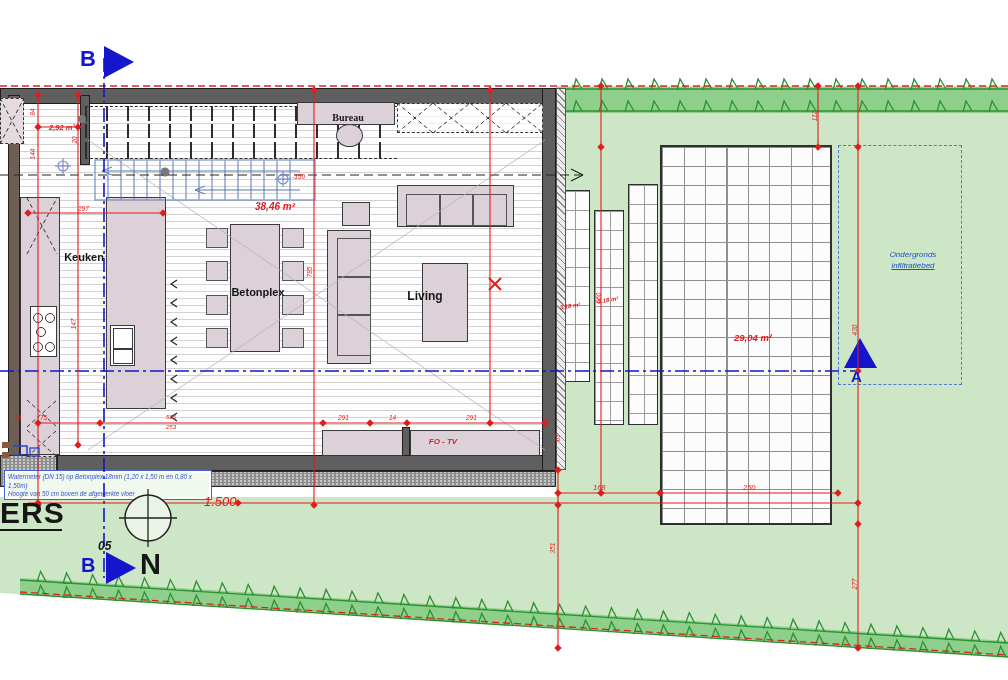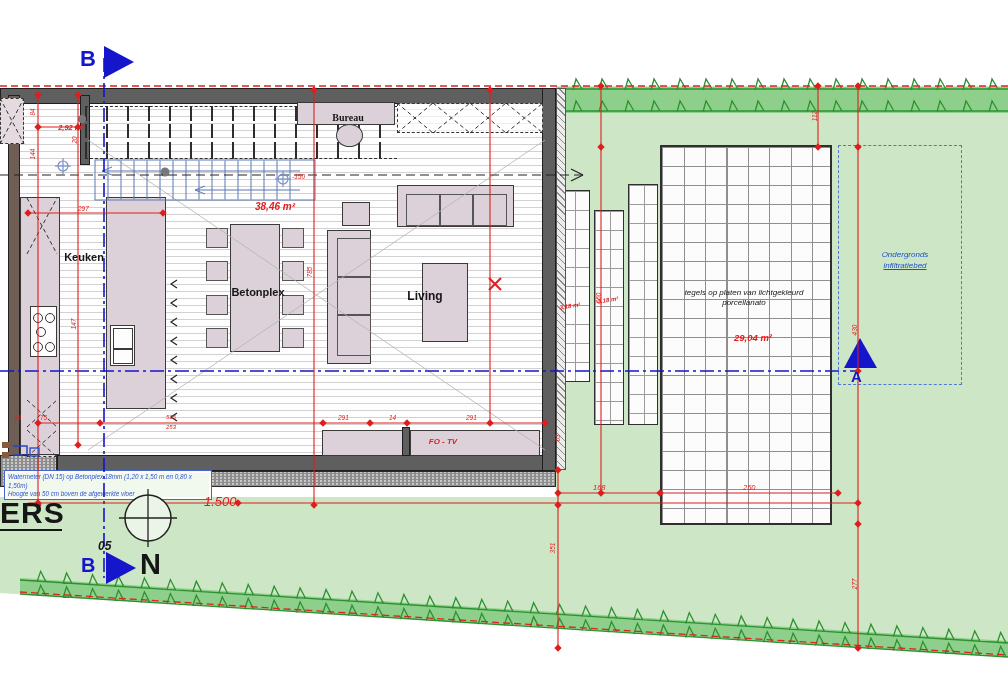--- a/index.html
+++ b/index.html
@@ -31,21 +31,21 @@
   .tiles-b{background:#fcfcfc;border:2px solid #2f2f2f;box-sizing:border-box;
     background-image:repeating-linear-gradient(to bottom,#8f8f8f 0 1px,transparent 1px 19px),
                      repeating-linear-gradient(to right,#8f8f8f 0 1px,transparent 1px 21.5px);}
   .infil{border:1.6px dashed #4b79d6;box-sizing:border-box;}
   
   .lbl{position:absolute;text-align:center;color:#161616;white-space:nowrap;}
   .room{font-weight:bold;font-size:11px;}
   .area{font-style:italic;font-weight:bold;color:#e01d1d;}
   .dim{position:absolute;color:#e01d1d;font-size:6.5px;font-style:italic;white-space:nowrap;}
   .dim.rot{transform:translate(-50%,-50%) rotate(-90deg);}
-  .blue{color:#1d53c8;}
+  .blue{color:#1d53c8;margin-left:8px;}
   .note-box{position:absolute;left:4px;top:470px;width:208px;height:30px;background:#f1f8ee;
     border:1.2px solid #4466cc;box-shadow:0 0 0 2px #fdfdfd inset;box-sizing:border-box;
     padding:2px 3px;font-size:6.3px;font-style:italic;color:#3355cc;line-height:1.35;}
   .marker-letter{position:absolute;font-weight:bold;color:#1515cc;}
   .big-ers{position:absolute;left:0;top:497px;width:62px;font-size:30px;font-weight:800;
     color:#161616;border-bottom:2.5px solid #161616;letter-spacing:1px;line-height:1.05;}
   .seat{position:absolute;border:1px solid #555;background:#dcd1d8;box-sizing:border-box;}
 </style>
 </head>
 <body>
@@ -295,29 +295,28 @@
       <path d="M13,446 h14 v9 M13,455 h10" stroke="#2244cc" stroke-width="1.5" fill="none"></path>
       <rect x="30" y="448" width="9" height="8" fill="none" stroke="#2244cc" stroke-width="1.3"></rect>
     </g>
   </svg>
 
   <span class="lbl room" style="left:52px;top:251px;width:64px;">Keuken</span>
   <span class="lbl room" style="left:218px;top:286px;width:80px;">Betonplex</span>
   <span class="lbl room" style="left:395px;top:289px;width:60px;font-size:12px;">Living</span>
   <span class="lbl room" style="left:318px;top:112px;width:60px;font-size:10px;font-family:Liberation Serif, serif;">Bureau</span>
 
-  <span class="lbl area" style="left:40px;top:123px;width:44px;font-size:7.5px;text-align:right;">2,92 m²</span>
+  <span class="lbl area" style="left:40px;top:123px;width:44px;font-size:7.5px;text-align:center;">2,92 m²</span>
   <span class="lbl area" style="left:240px;top:201px;width:70px;font-size:10px;">38,46 m²</span>
   <span class="lbl area" style="left:548px;top:303px;width:44px;font-size:6px;transform:rotate(-8deg);">3,18 m²</span>
   <span class="lbl area" style="left:586px;top:297px;width:44px;font-size:6px;transform:rotate(-8deg);">3,18 m²</span>
   <span class="lbl area" style="left:621px;top:297px;width:44px;font-size:6px;transform:rotate(-8deg);"></span>
   <span class="lbl area" style="left:718px;top:332px;width:70px;font-size:9.5px;">29,04 m²</span>
   <span class="lbl area" style="left:420px;top:437px;width:46px;font-size:8px;">FO - TV</span>
 
-  <span class="lbl" style="left:664px;top:288px;width:160px;font-size:8px;font-style:italic;white-space:normal;line-height:1.25;">tegels op platen van lichtgekleurd porcellanato</span>
   <span class="lbl blue" style="left:860px;top:250px;width:90px;font-size:8px;font-style:italic;">Ondergronds</span>
   <span class="lbl blue" style="left:860px;top:261px;width:90px;font-size:8px;font-style:italic;text-decoration:underline;">infiltratiebed</span>
   <span class="dim" style="left:292px;top:173px;">-150</span>
 
   <span class="marker-letter" style="left:80px;top:46px;font-size:22px;">B</span>
   <span class="marker-letter" style="left:81px;top:554px;font-size:20px;">B</span>
   <span class="marker-letter" style="left:851px;top:368px;font-size:15px;">A</span>
   <span class="lbl" style="left:140px;top:548px;font-size:29px;font-weight:bold;">N</span>
 
   <span class="big-ers">ERS</span>

